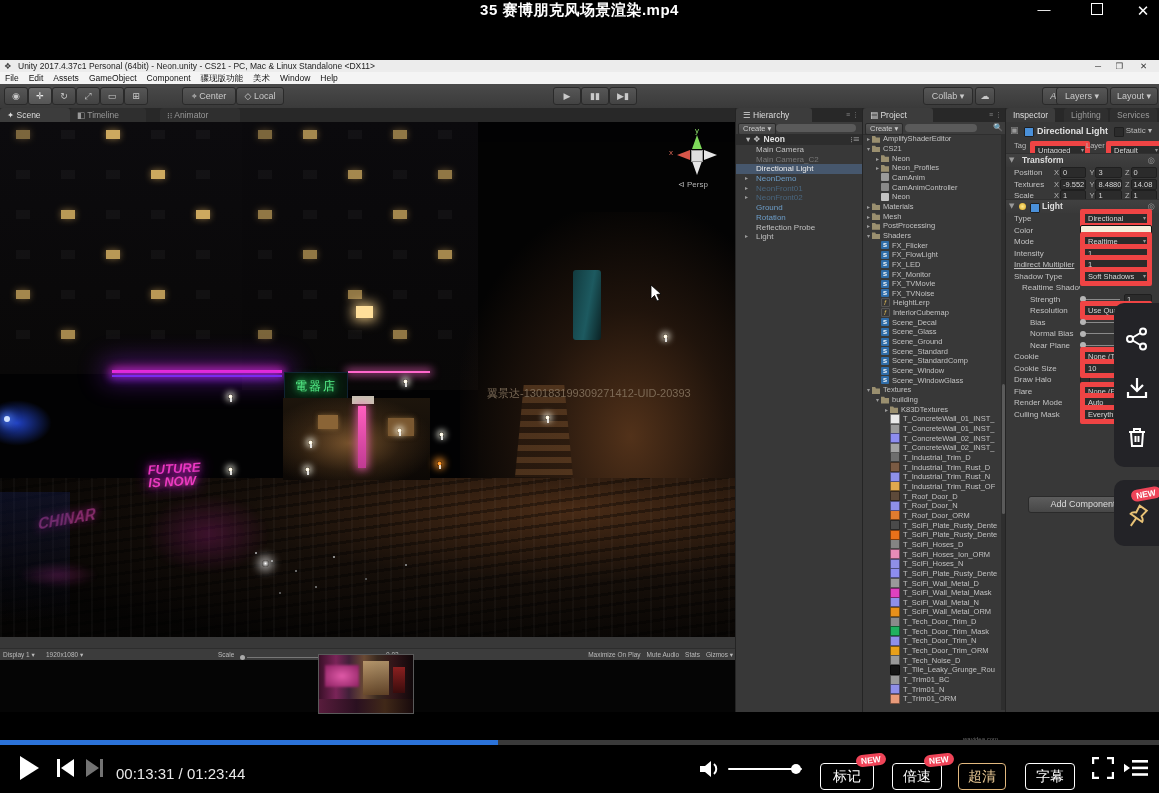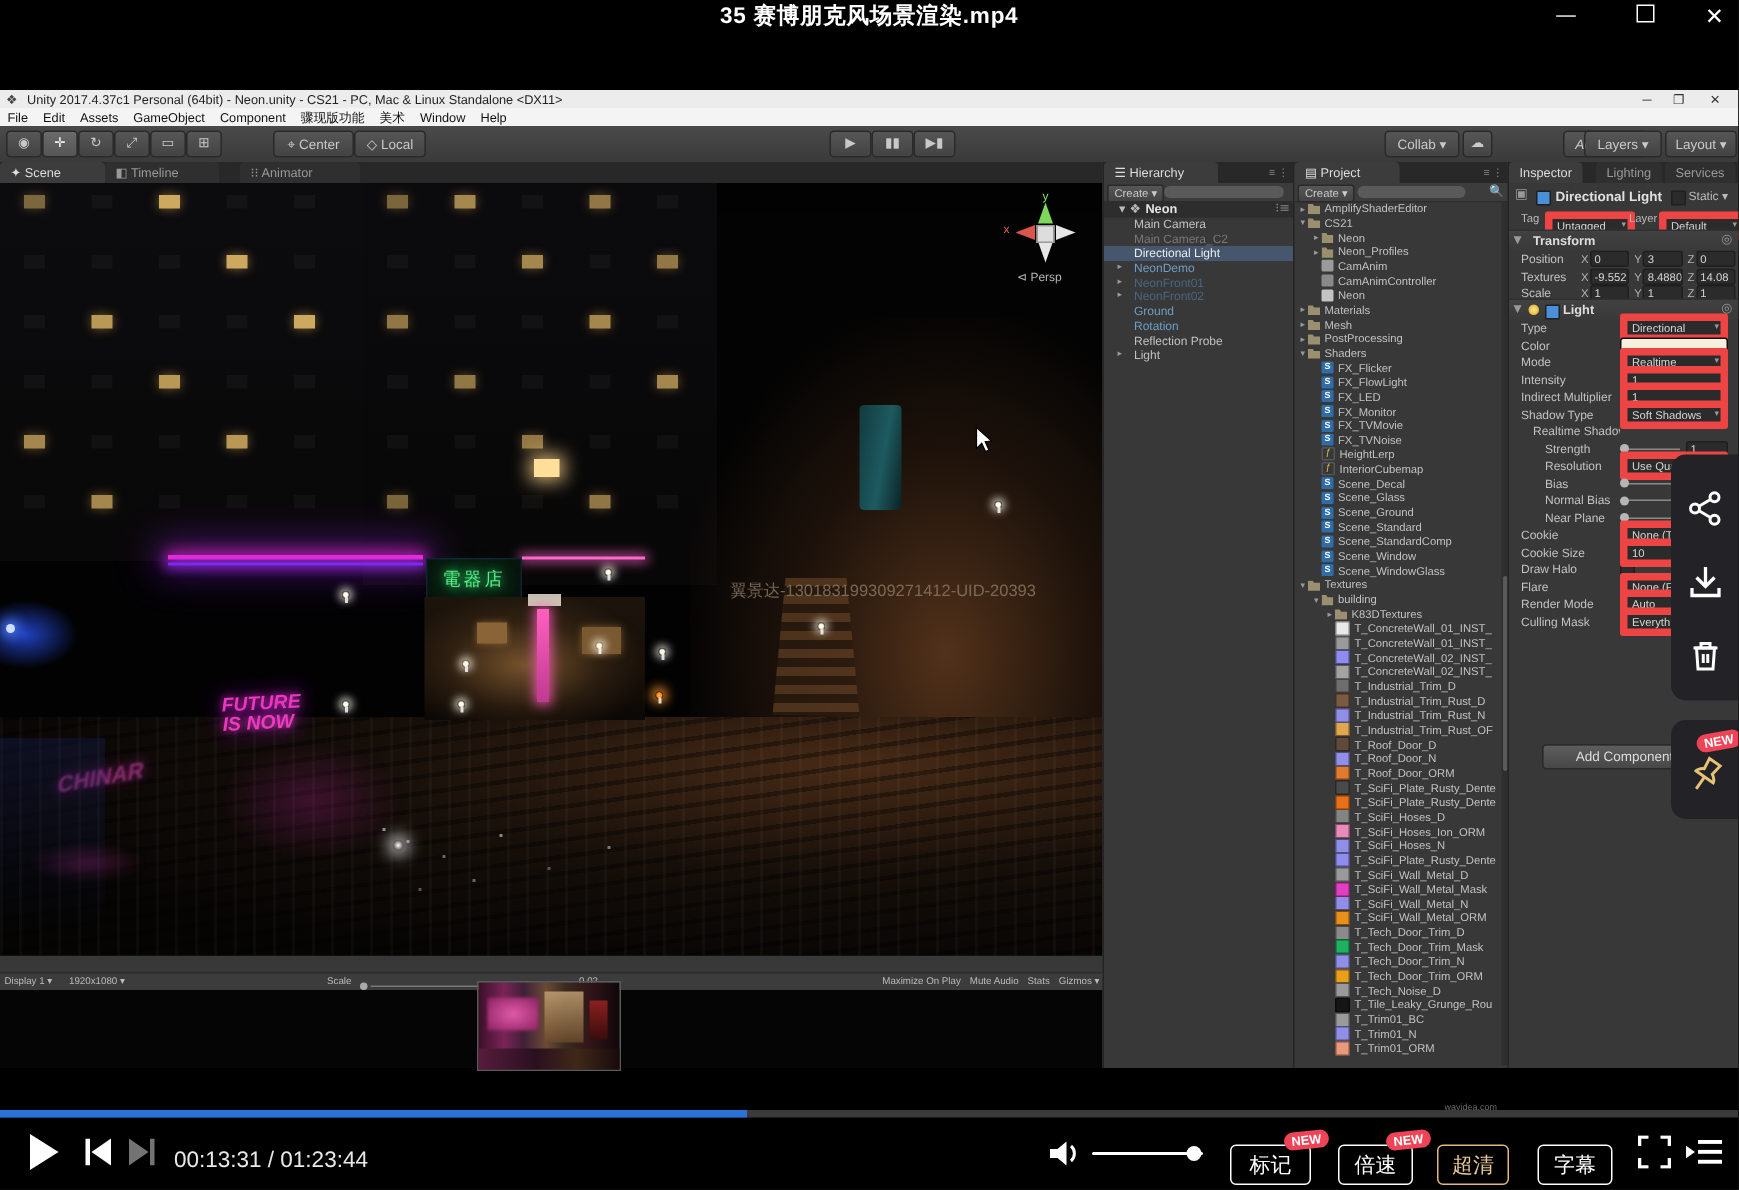--- a/index.html
+++ b/index.html
@@ -690,21 +690,21 @@
             </div>
             <div class="ins-row" style="padding-left: 8px;">
               <span class="ins-label" style="width: 66px;">Mode</span>
               <span class="ins-field"><span>Realtime</span><span class="dd">▾</span></span>
             </div>
             <div class="ins-row" style="padding-left: 8px;">
               <span class="ins-label" style="width: 66px;">Intensity</span>
               <span class="ins-field"><span>1</span></span>
             </div>
             <div class="ins-row" style="padding-left: 8px;">
-              <span class="ins-label" style="width: 66px;">Indirect Multiplier</span>
+              <span class="ins-label" style="width: 66px; text-decoration: underline;">Indirect Multiplier</span>
               <span class="ins-field"><span>1</span></span>
             </div>
             <div class="ins-row" style="padding-left: 8px;">
               <span class="ins-label" style="width: 66px;">Shadow Type</span>
               <span class="ins-field"><span>Soft Shadows</span><span class="dd">▾</span></span>
             </div>
             <div class="ins-row" style="padding-left: 16px;">
               <span class="ins-label" style="width: 58px;">Realtime Shadows</span>
             </div>
             <div class="ins-row" style="padding-left: 24px;">

